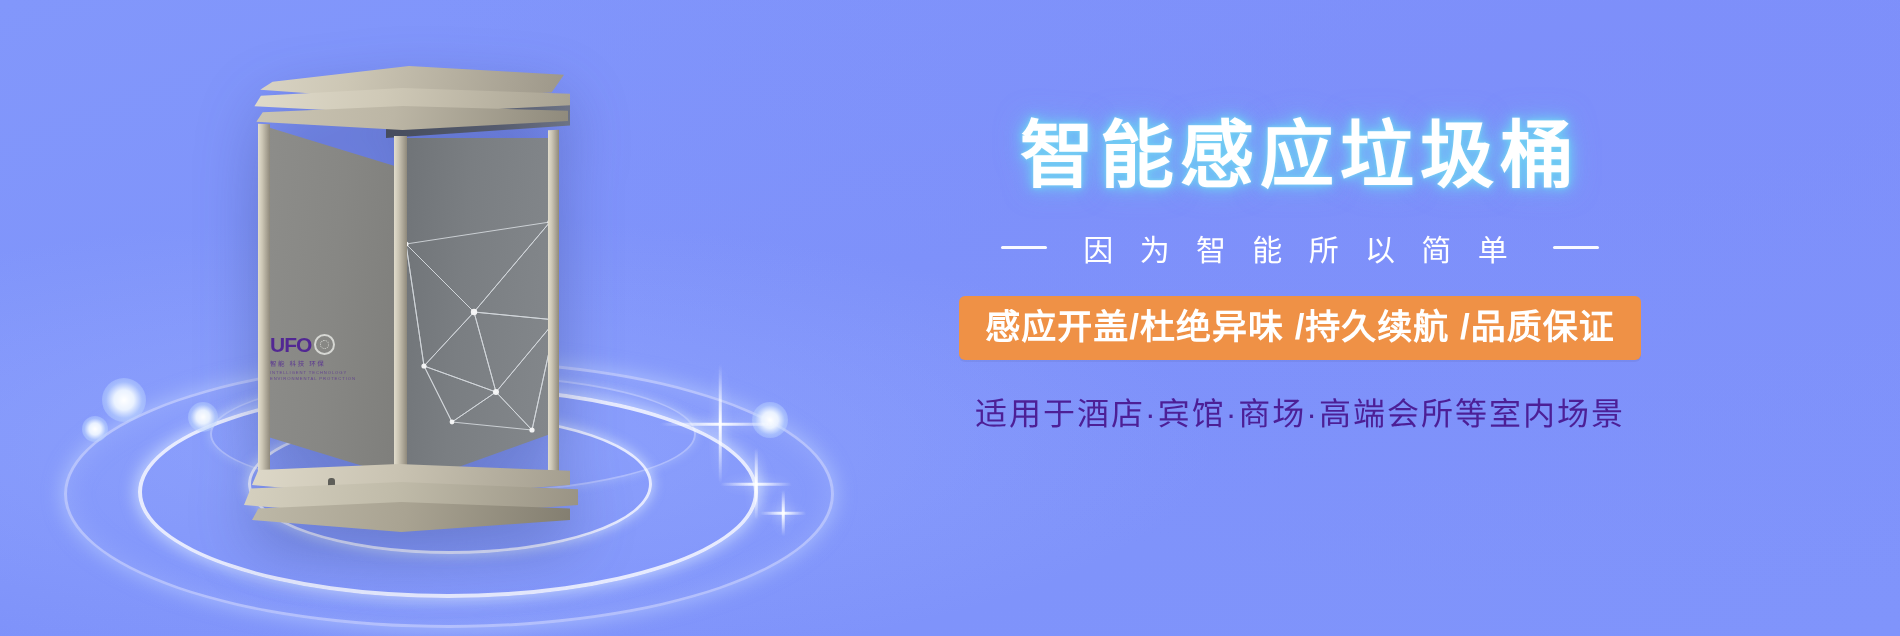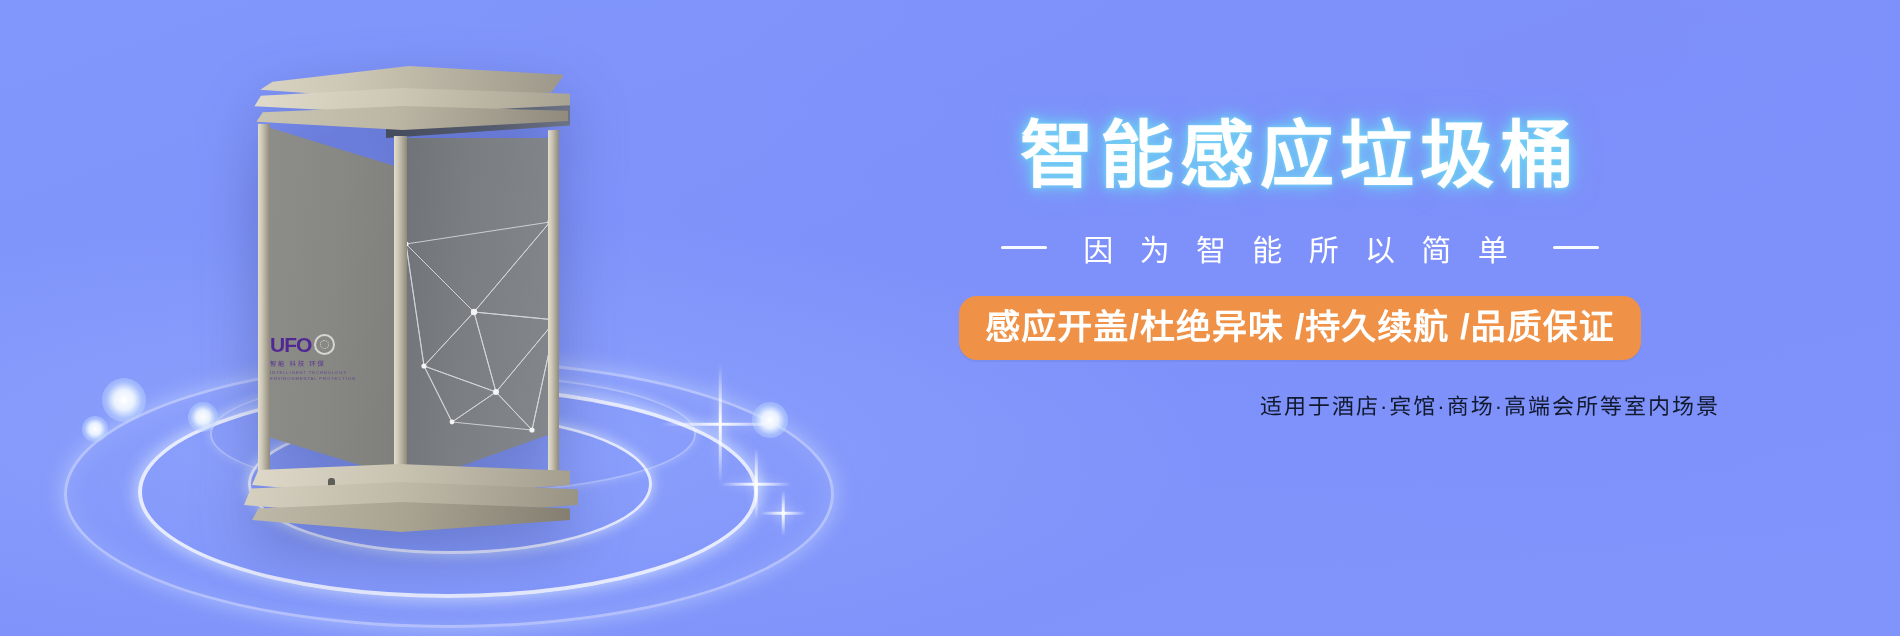--- a/index.html
+++ b/index.html
@@ -199,30 +199,30 @@
     display:block;width:46px;height:3px;background:#ffffff;border-radius:2px;opacity:.95;
   }
   .tagline{
     font-size:30px;color:#ffffff;letter-spacing:9px;white-space:nowrap;font-weight:400;
   }
 
   .features{
     margin:26px auto 0;
     display:inline-block;
     background:#ef9146;
-    border-radius:18px;
+    border-radius:6px;
     padding:11px 26px 13px;
     box-shadow:0 2px 0 rgba(0,0,0,0.05);
   }
   .features-text{
     font-size:35px;font-weight:700;color:#ffffff;letter-spacing:1px;white-space:nowrap;line-height:1.15;
   }
   .scenes{
     margin-top:28px;
-    font-size:22px;color:#0f172a;letter-spacing:2px;white-space:nowrap;font-weight:400;opacity:.98;text-align:right;
+    font-size:32px;color:#4c1d95;letter-spacing:2px;white-space:nowrap;font-weight:400;opacity:.98;
   }
 </style>
 </head>
 <body>
 
 <div class="banner">
 
   <div class="bg-wash"></div>
 
   <div class="product-stage">

